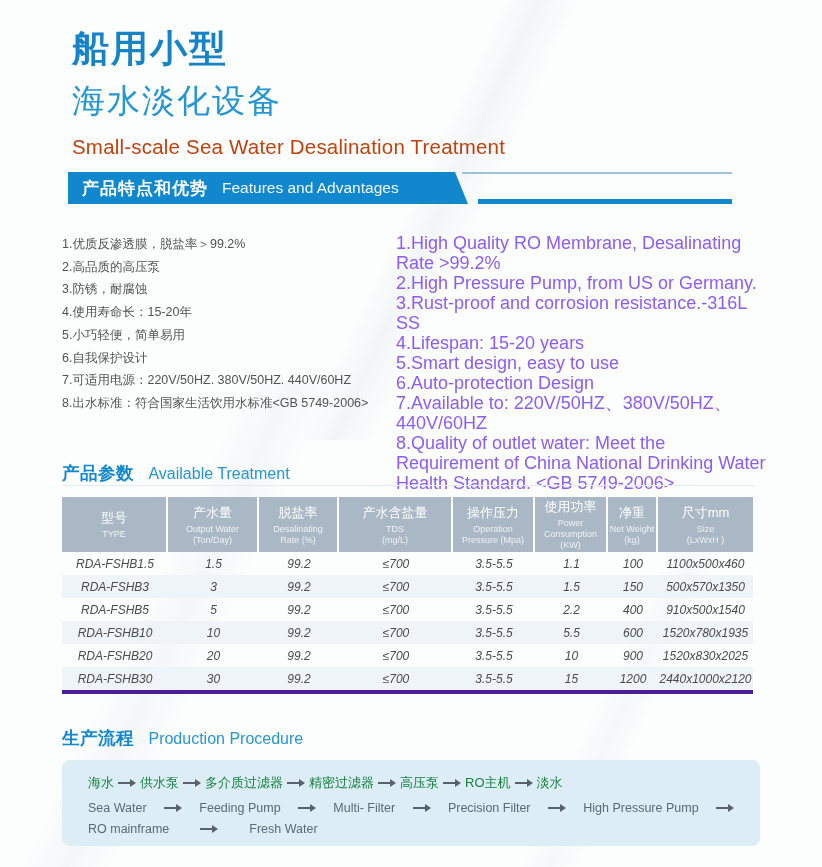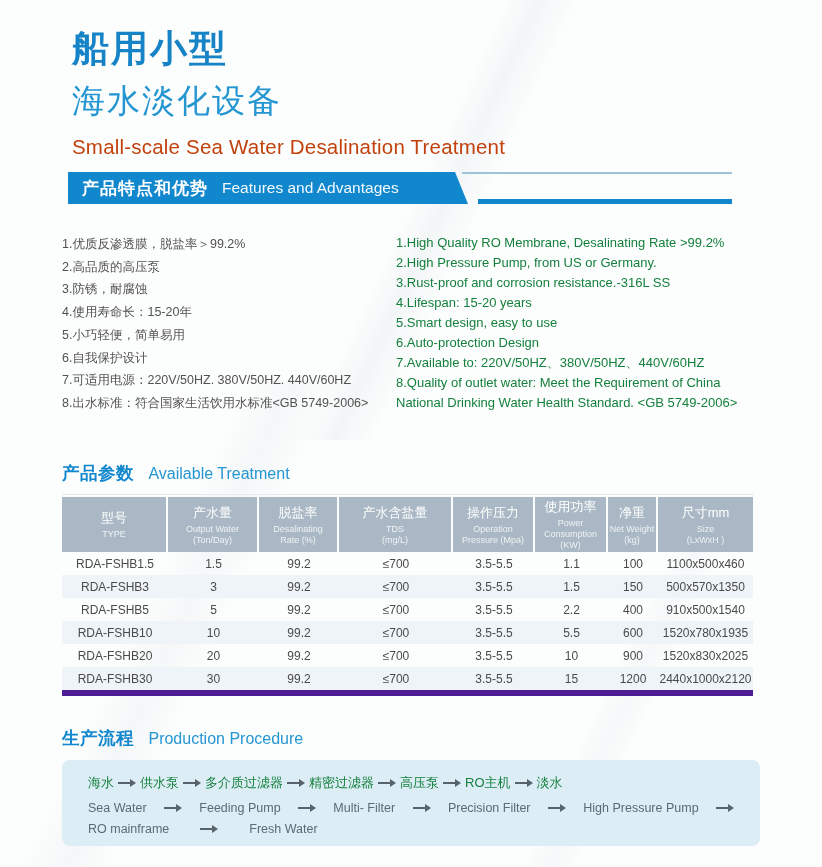--- a/index.html
+++ b/index.html
@@ -29,38 +29,38 @@
   .banner-zh { color:#ffffff; font-weight:bold; font-size:17px; letter-spacing:1px; }
   .banner-en { color:#f2f9fd; font-size:15.5px; margin-left:14px; }
   .banner-topline { position:absolute; left:394px; right:0; top:0; height:2px; background:#9dc3d8; }
   .banner-bottomline { position:absolute; left:410px; right:0; bottom:0; height:5px; background:#1187cd; }
 
   
   .features { position:absolute; left:62px; top:233px; width:712px; display:flex; }
   .f-col-zh { width:334px; }
   .f-col-en { width:372px; }
   .f-item-zh { font-size:12.5px; color:#525252; line-height:22.7px; }
-  .f-item-en { font-size:13px;  color:#15803d; line-height:20px; }
+  .f-item-en { font-size:18px;  color:#8b5cf6; line-height:20px; }
 
   
   .sec-zh { font-size:17.5px; font-weight:bold; color:#1187cd; letter-spacing:0.5px; }
   .sec-en { font-size:16px; font-weight:500; color:#2496d2; margin-left:10px; }
   .params-heading { position:absolute; left:62px; top:461px; width:692px;
-    border-bottom:1px solid #e2ebf1; padding-bottom:9px; }
+    border-bottom:1px solid #e2ebf1; }
   .procedure-heading { position:absolute; left:62px; top:726px; }
 
   
   .param-table { position:absolute; left:62px; top:497px; width:691px; }
   .thead, .tr { display:grid; grid-template-columns:106px 91px 80px 114px 82px 73px 50px 95px; }
   .th { background:#a9b8c4; height:55px; display:flex; flex-direction:column; align-items:center;
     justify-content:center; border-right:2px solid #fcfdfd; text-align:center; }
   .th:last-child { border-right:none;align-items:center; }
   .th-zh { color:#ffffff; font-size:13px; }
   .th-en { color:rgba(255,255,255,0.82); font-size:9px; line-height:11px; white-space:pre-line; margin-top:2px; }
-  .tbody { border-bottom:6px solid #4c1d95; }
+  .tbody { border-bottom:4px solid #4c1d95;font-style:italic; }
   .tr { height:23px; }
   .tr:nth-child(even) { background:#eef4f8; }
   .td { font-size:12px; color:#4a4a4a; display:flex; align-items:center; justify-content:center; }
 
   
   .flow-box { position:absolute; left:62px; top:760px; width:698px; height:86px;
     background:#dcedf6; border-radius:8px; padding:14px 26px 0 26px; }
   .flow-row { display:flex; align-items:center; }
   .flow-zh  { gap:4px; font-size:13px; color:#15803d; }
   .flow-en1 { justify-content:space-between; margin-top:9px; font-size:12.5px; color:#5b6a75; }

